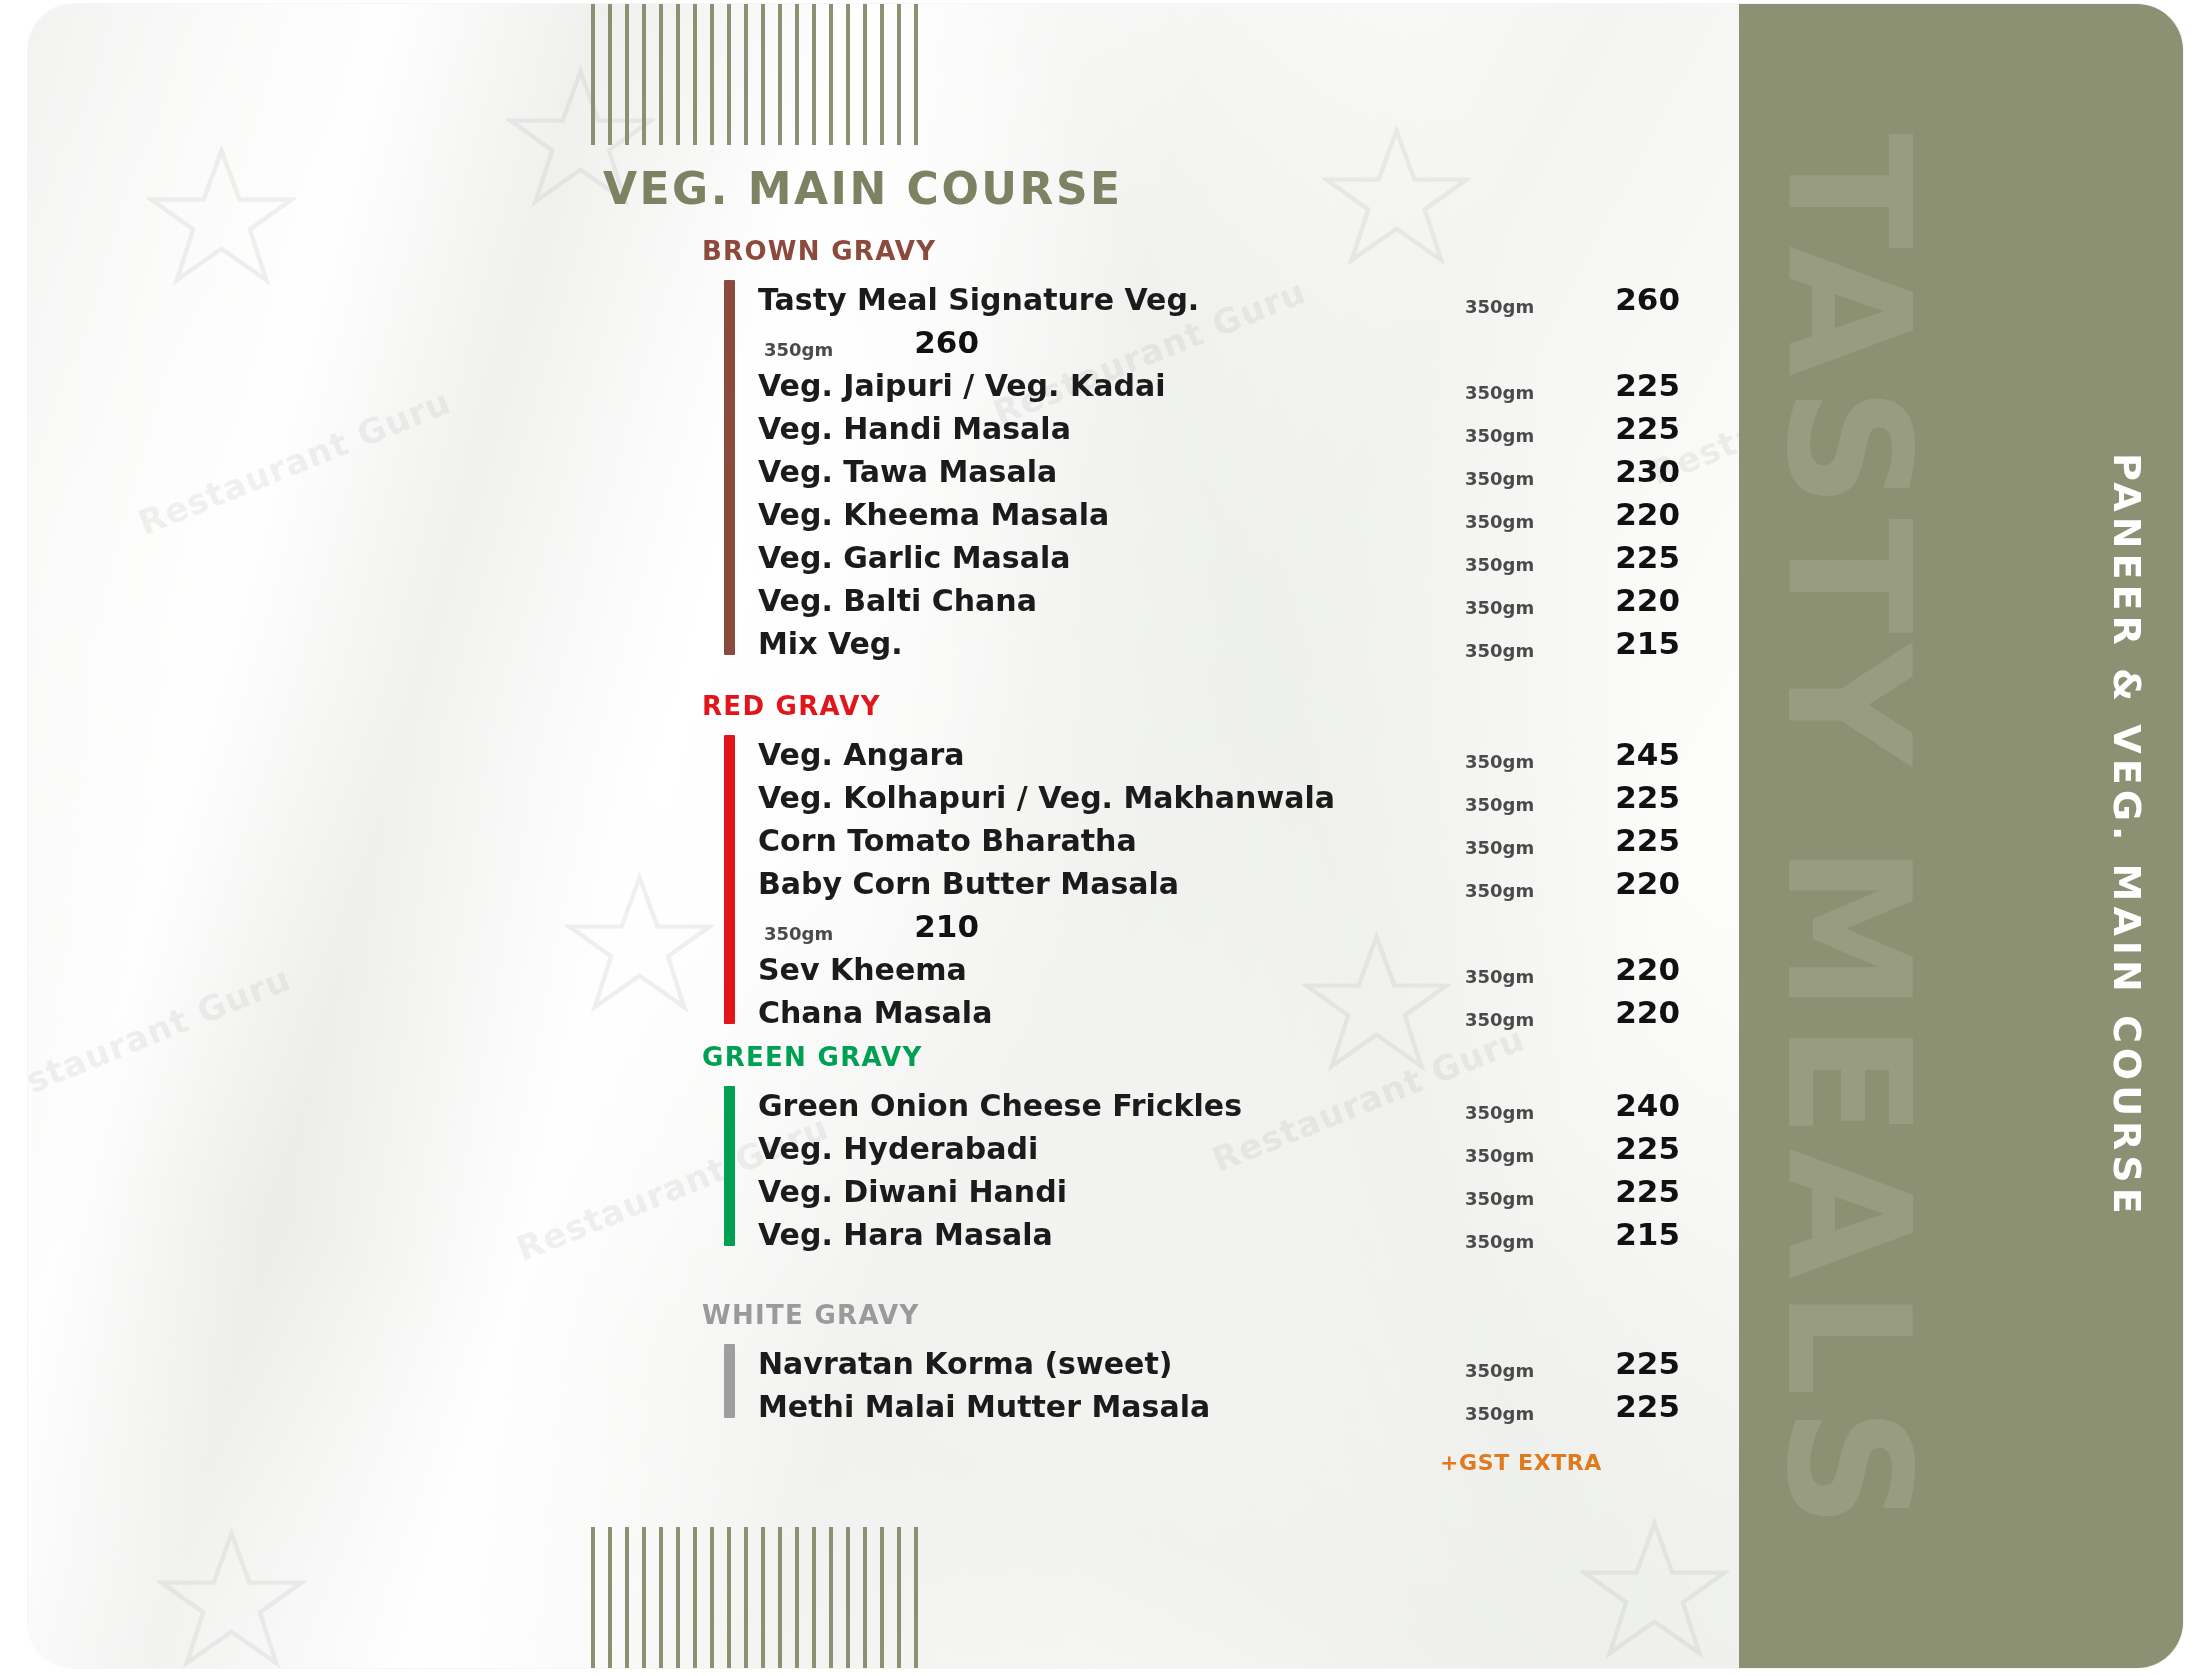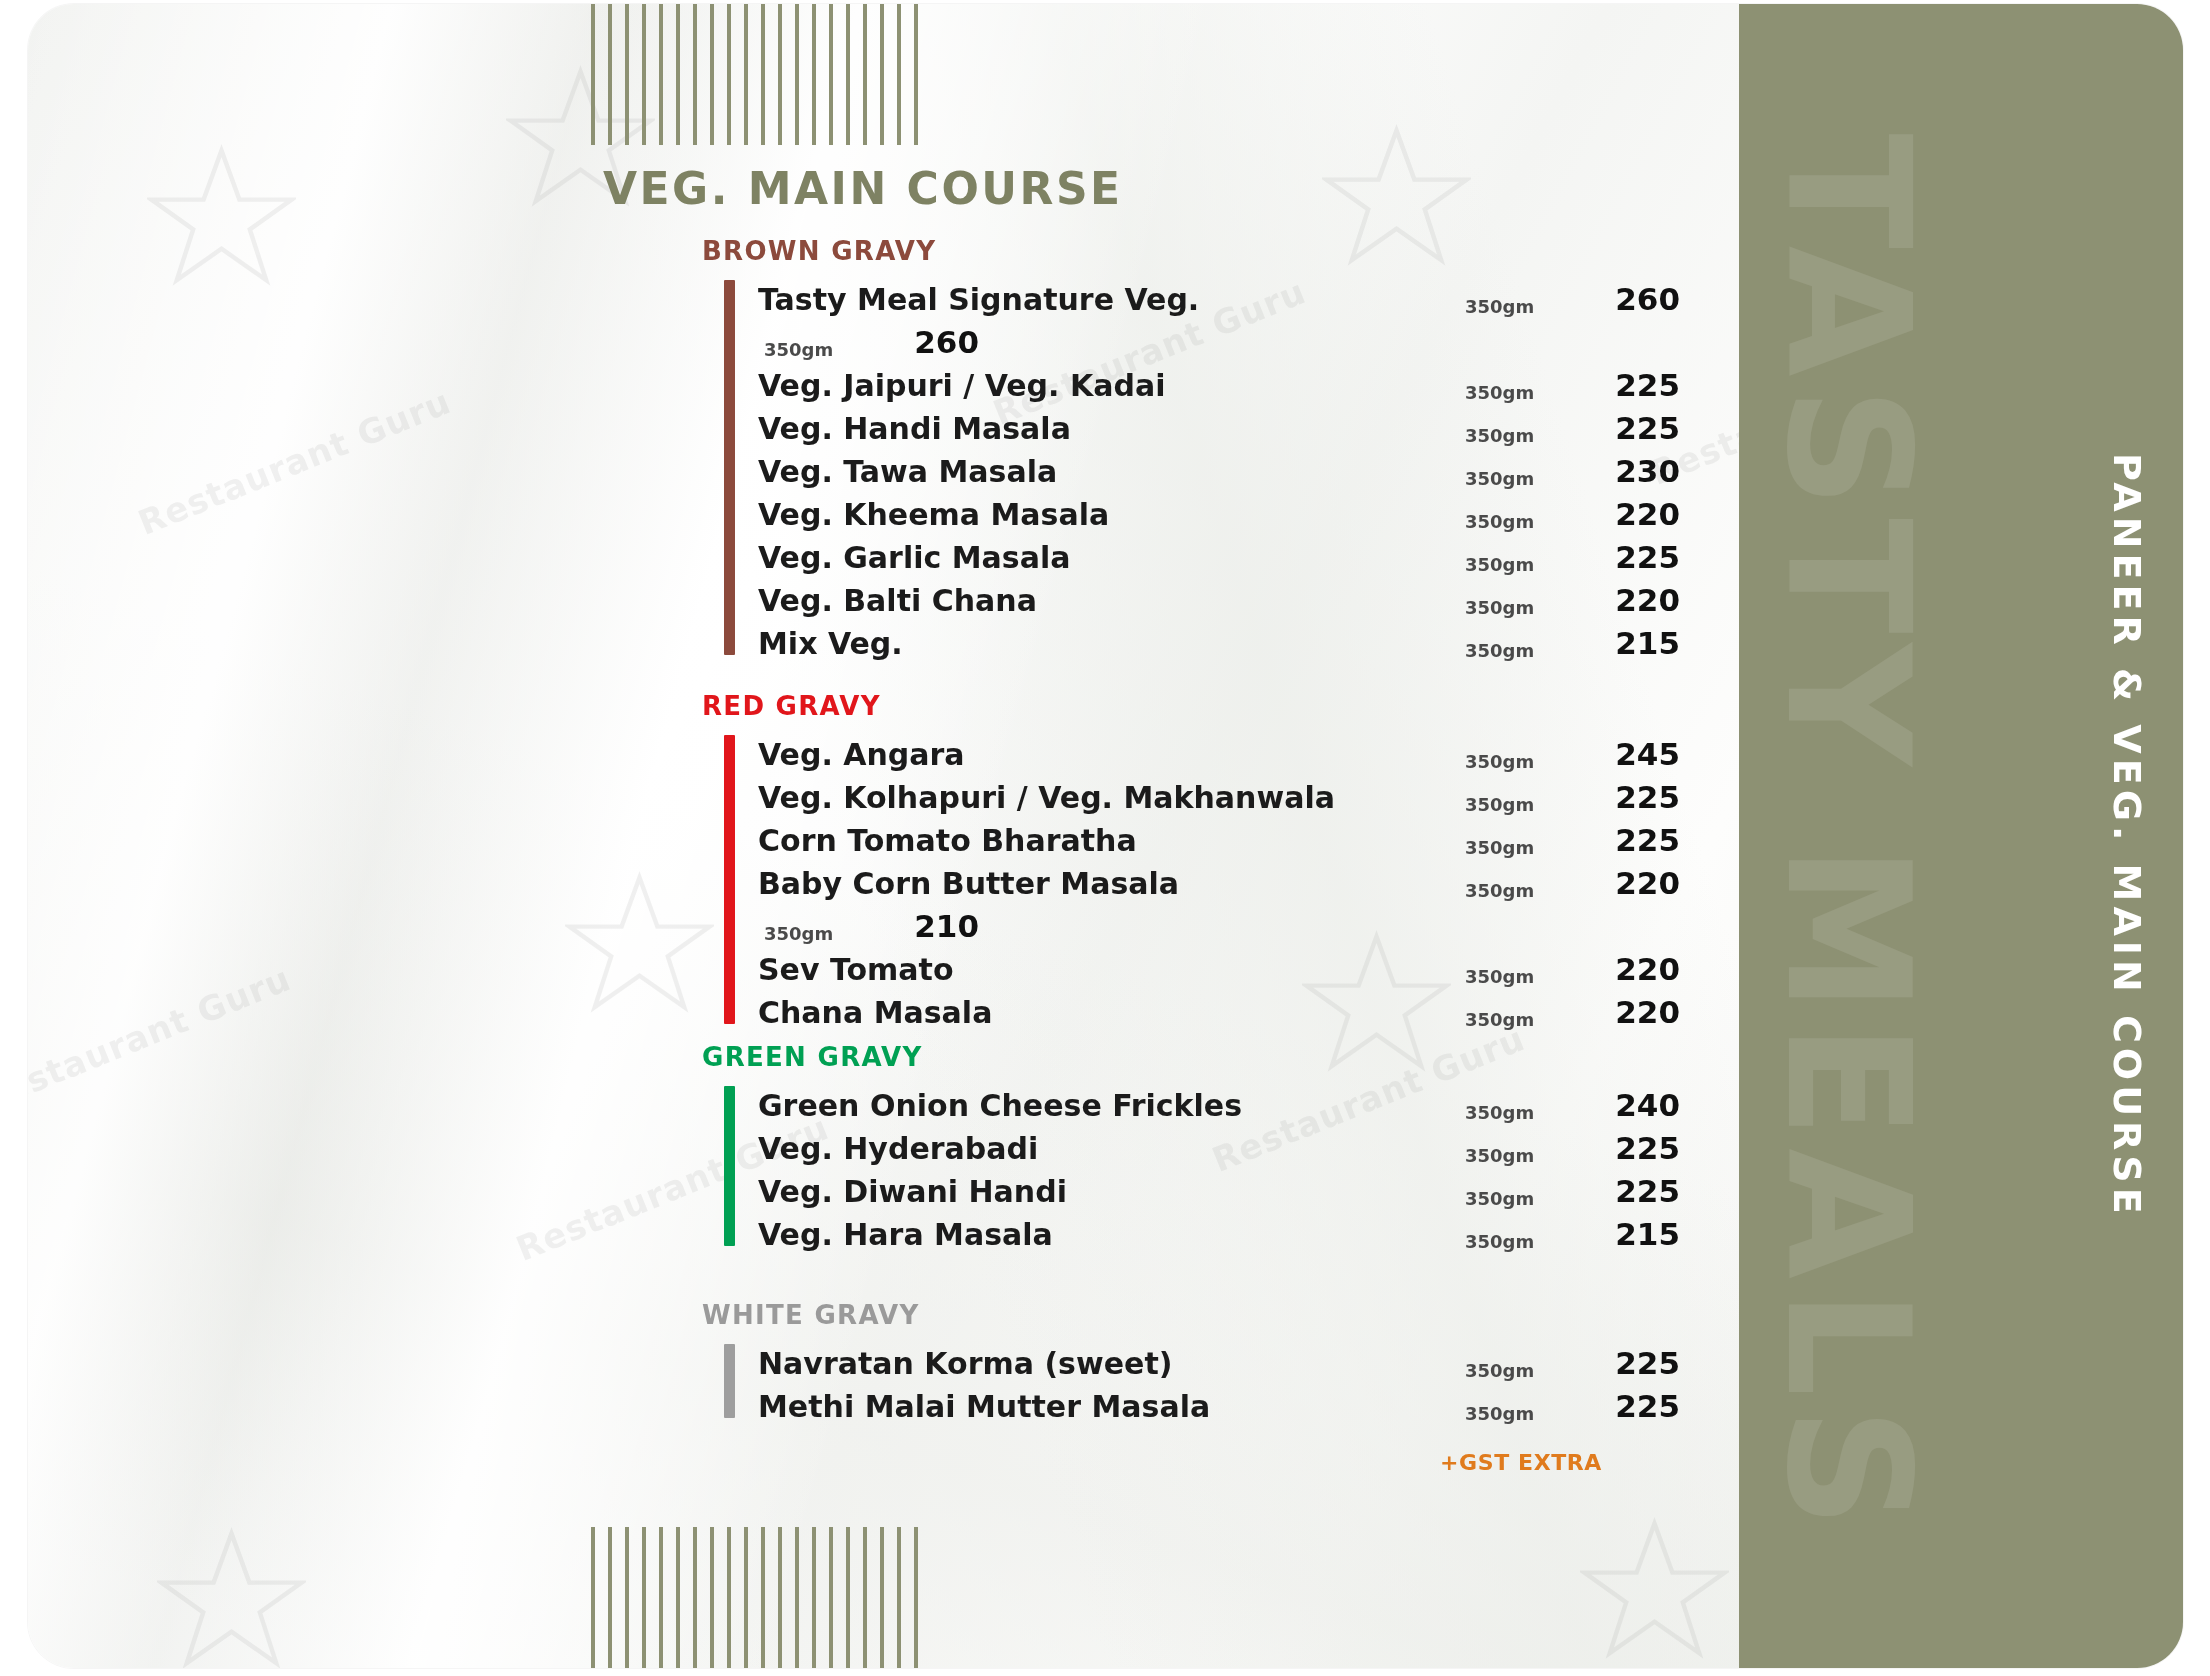--- a/index.html
+++ b/index.html
@@ -364,21 +364,21 @@
           <div class="row">
             <div class="name">Baby Corn Butter Masala</div>
             <div class="qty">350gm</div>
             <div class="price">220</div>
           </div>
           <div class="row">
             <div class="qty">350gm</div>
             <div class="price">210</div>
           </div>
           <div class="row">
-            <div class="name">Sev Tomato</div>
+            <div class="name">Sev Kheema</div>
             <div class="qty">350gm</div>
             <div class="price">220</div>
           </div>
           <div class="row">
             <div class="name">Chana Masala</div>
             <div class="qty">350gm</div>
             <div class="price">220</div>
           </div>
         </div>
       </div>

